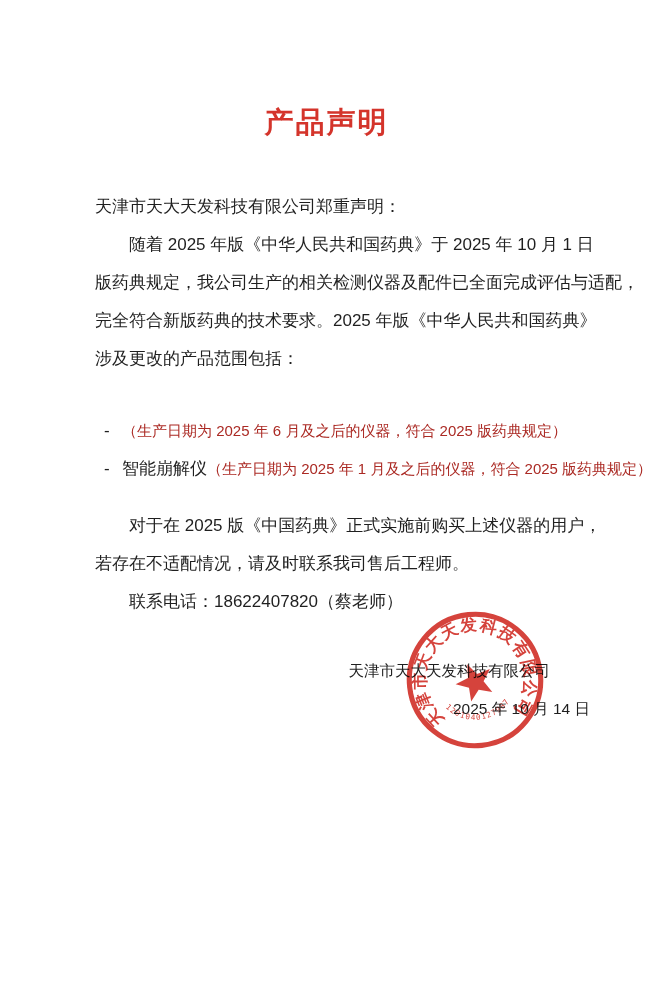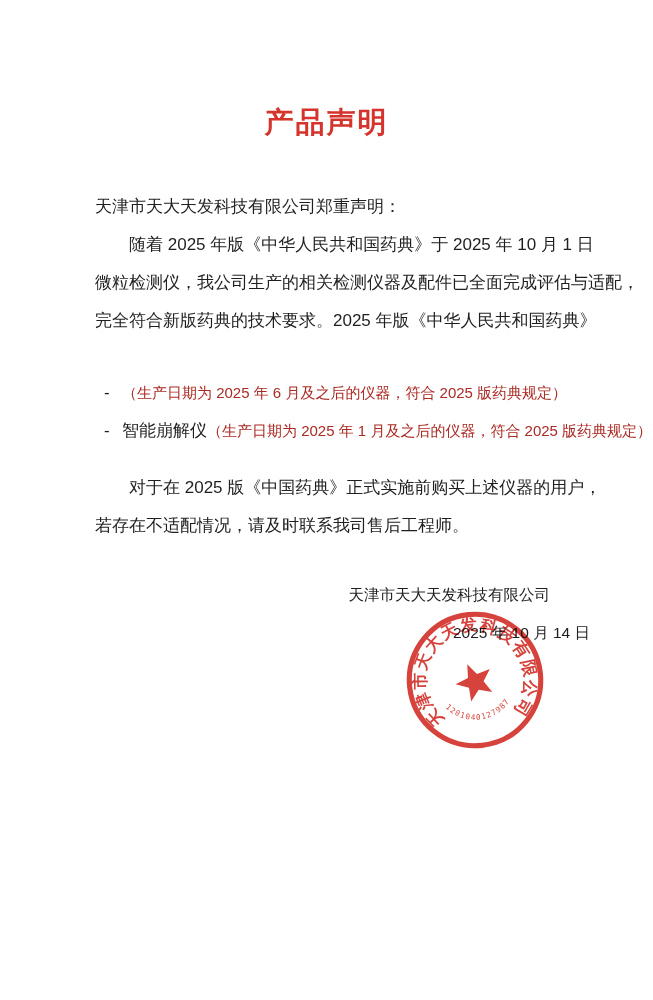--- a/index.html
+++ b/index.html
@@ -57,41 +57,43 @@
 <div class="page">
 
   <h1 class="title">产品声明</h1>
 
   <div class="body">
 
     <p class="line">天津市天大天发科技有限公司郑重声明：</p>
 
     <div>
       <p class="line ind">随着 2025 年版《中华人民共和国药典》于 2025 年 10 月 1 日</p>
-      <p class="line">微粒检测仪，我公司生产的相关检测仪器及配件已全面完成评估与适配，</p>
+      <p class="line">版药典规定，我公司生产的相关检测仪器及配件已全面完成评估与适配，</p>
       <p class="line">完全符合新版药典的技术要求。2025 年版《中华人民共和国药典》</p>
+      <p class="line">涉及更改的产品范围包括：</p>
     </div>
 
     <div class="bullets">
       <div class="bullet">
         <span class="dash">-</span>
         <span class="bnote">（生产日期为 2025 年 6 月及之后的仪器，符合 2025 版药典规定）</span>
       </div>
       <div class="bullet">
         <span class="dash">-</span>
         <span class="bname">智能崩解仪</span>
         <span class="bnote">（生产日期为 2025 年 1 月及之后的仪器，符合 2025 版药典规定）</span>
       </div>
     </div>
 
     <div class="para3">
       <p class="line ind">对于在 2025 版《中国药典》正式实施前购买上述仪器的用户，</p>
       <p class="line">若存在不适配情况，请及时联系我司售后工程师。</p>
     </div>
 
+    <p class="line ind">联系电话：18622407820（蔡老师）</p>
 
     <div class="sig">
       <p class="company">天津市天大天发科技有限公司</p>
       <p class="date">2025 年 10 月 14 日</p>
     </div>
 
   </div>
 
   <div class="stamp">
     <svg viewBox="0 0 200 200" xmlns="http://www.w3.org/2000/svg" xmlns:xlink="http://www.w3.org/1999/xlink">

